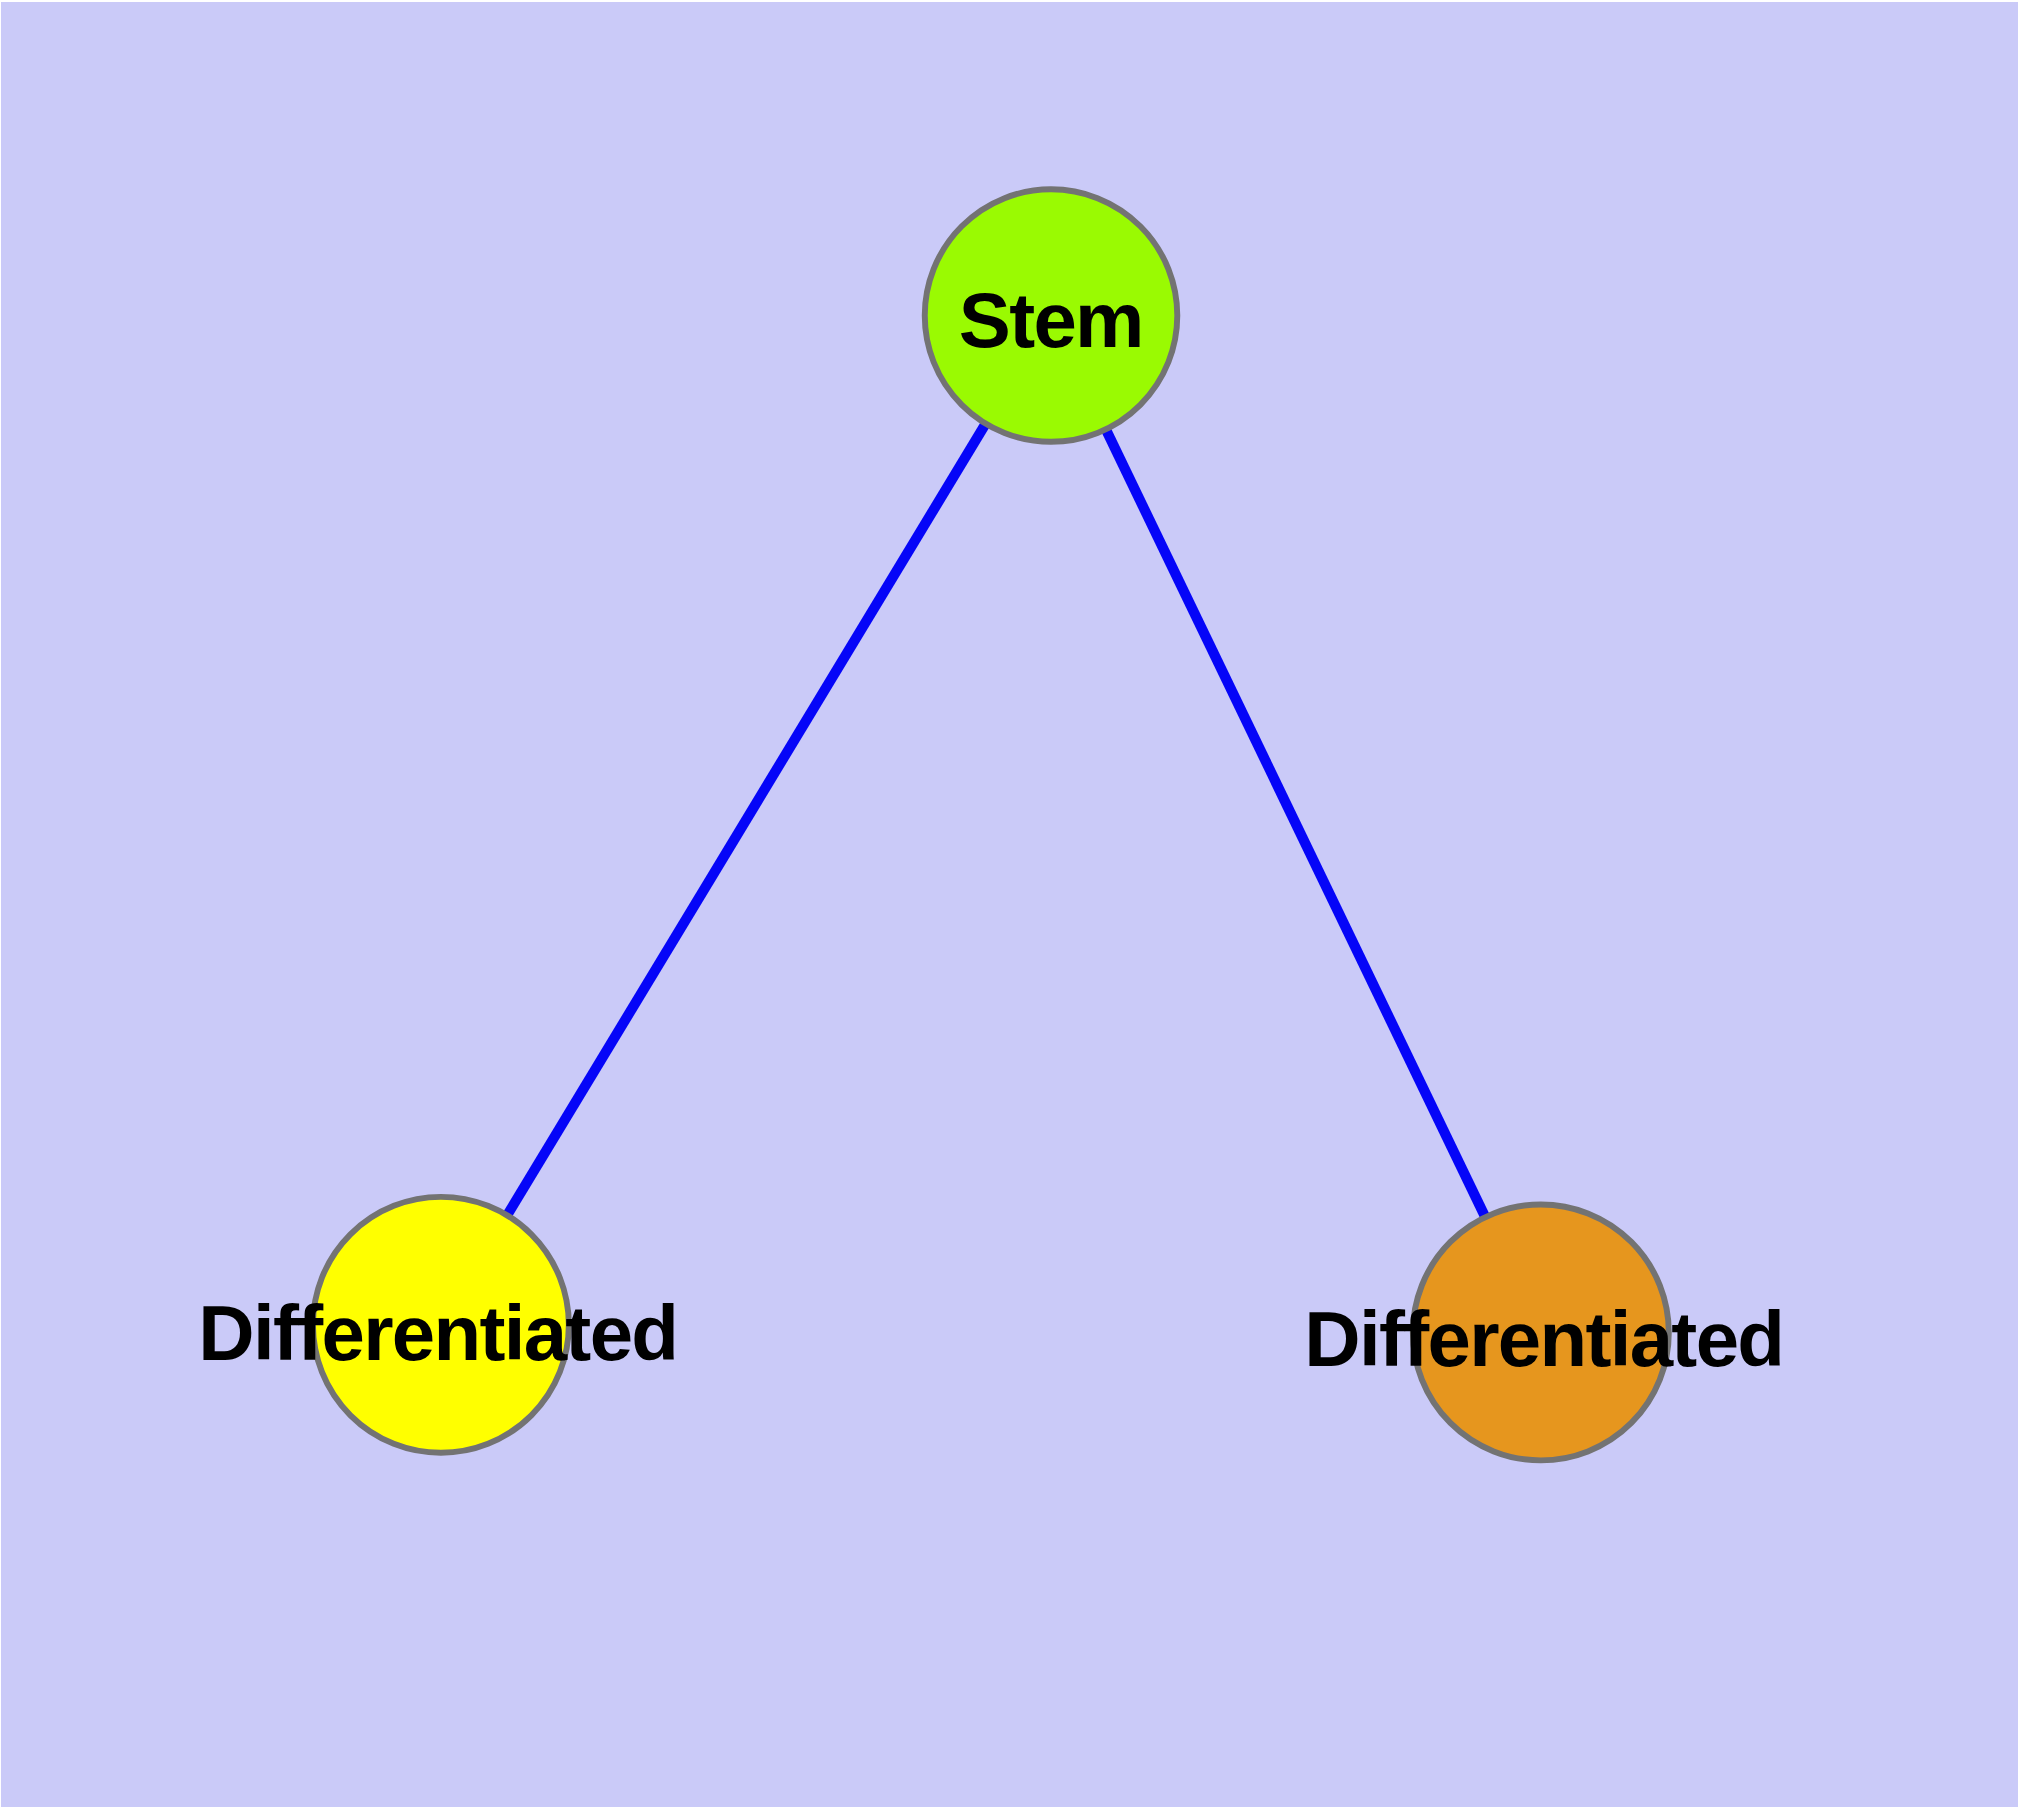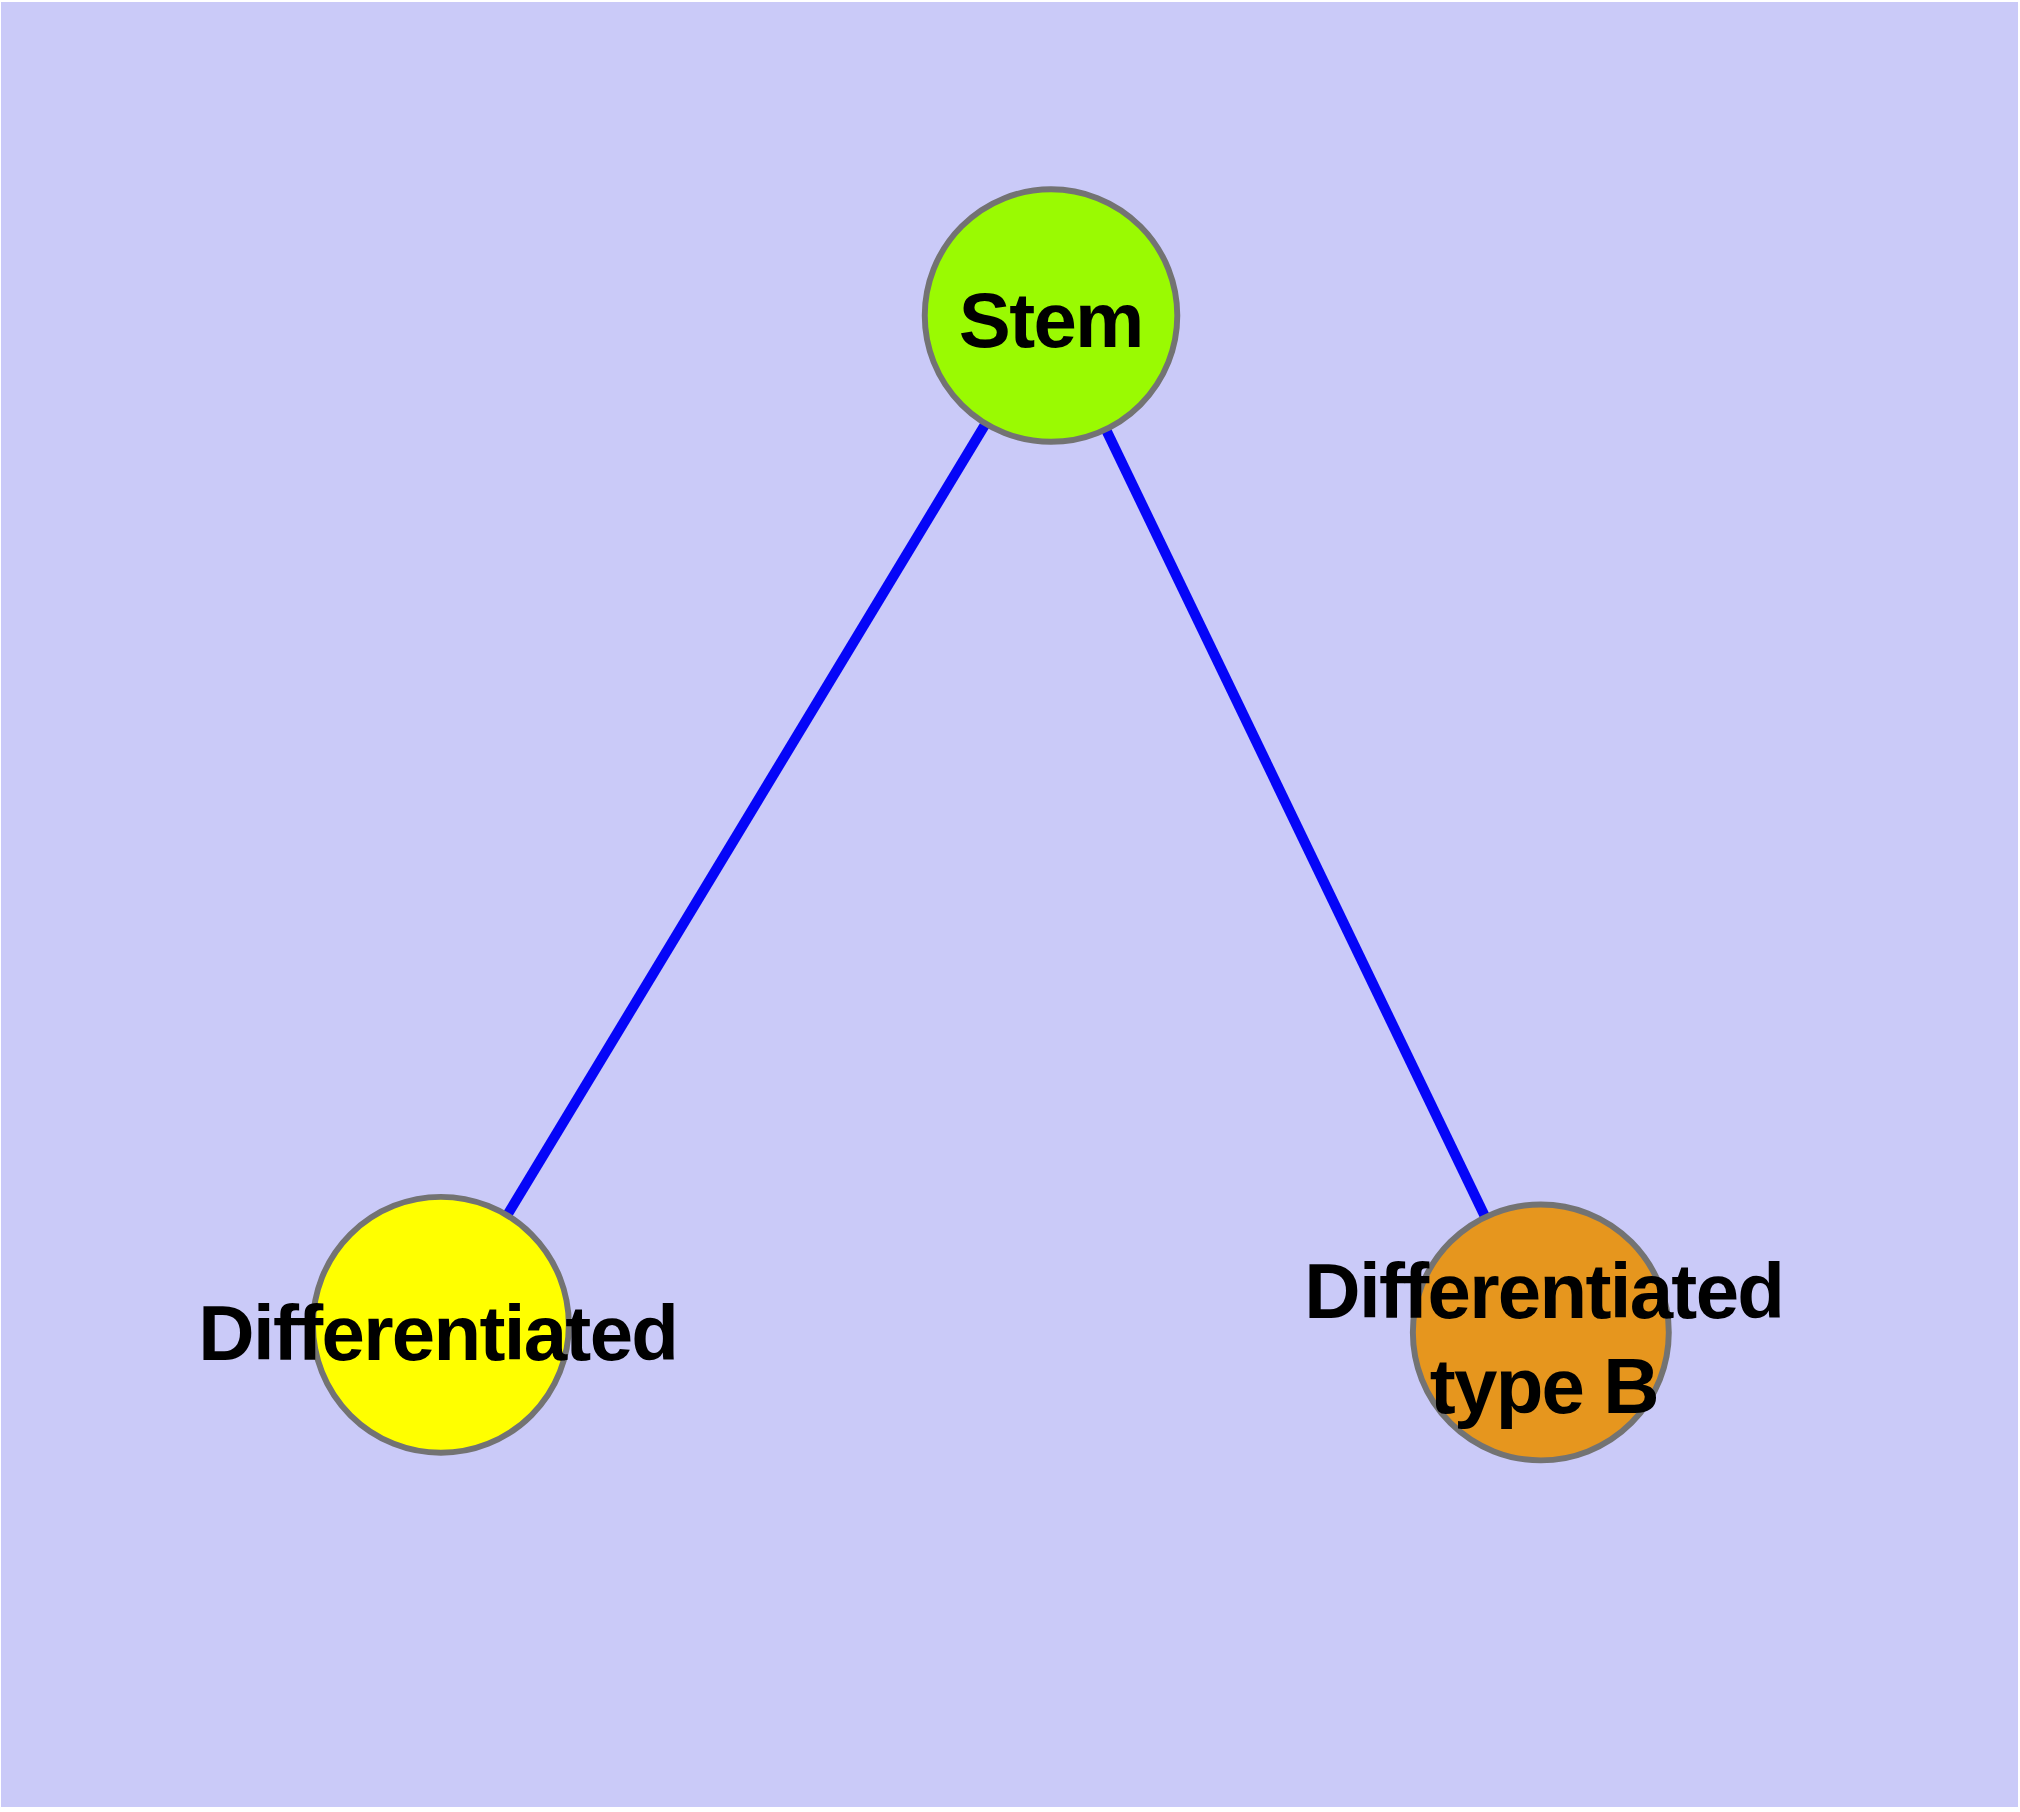--- a/index.html
+++ b/index.html
@@ -79,18 +79,17 @@
     </svg>
 
     <div class="label label-stem">Stem</div>
 
     <div class="label label-type-a">
       <div>Differentiated</div>
     </div>
 
     <div class="label label-type-b">
       <div>Differentiated</div>
-      <div>type B</div>
     </div>
 
   </div>
 </div>
 
 
 </body></html>

